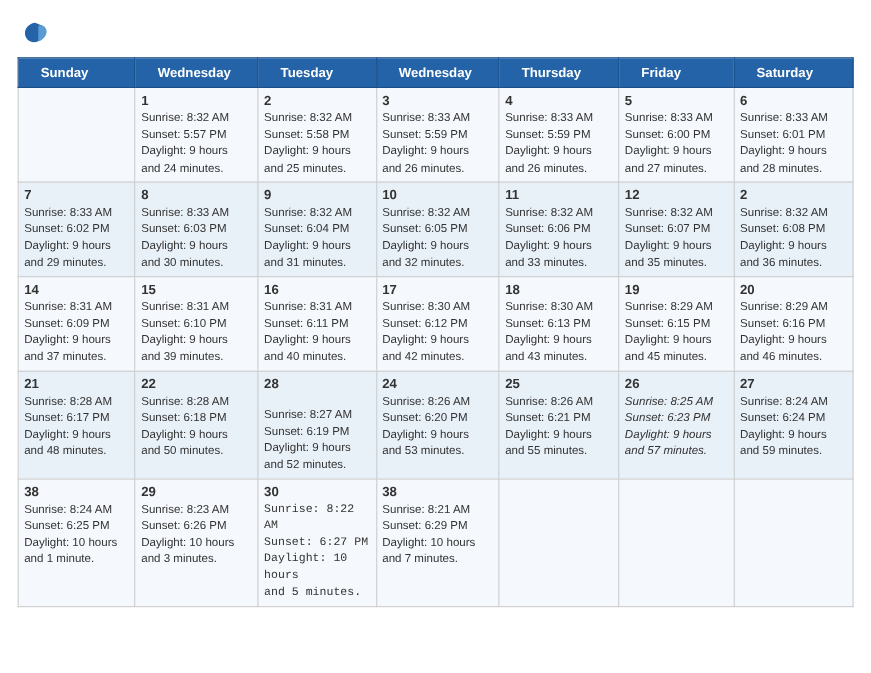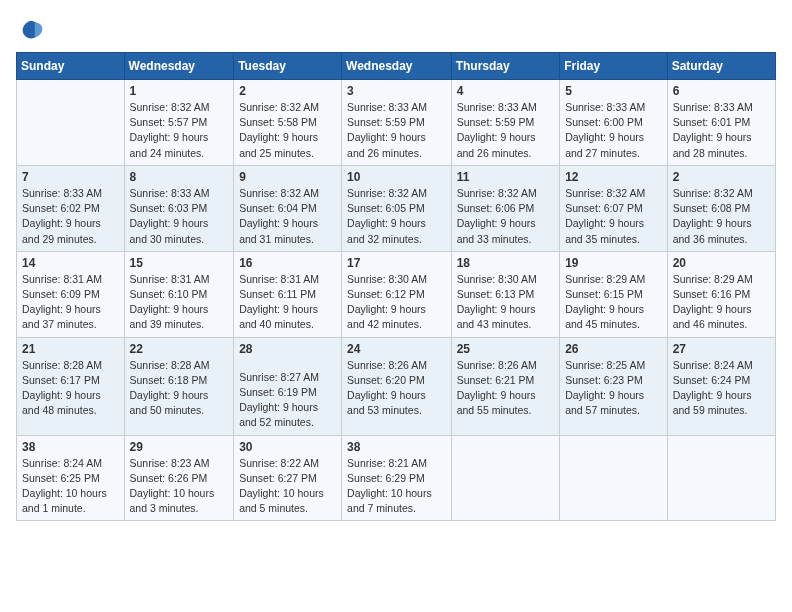--- a/index.html
+++ b/index.html
@@ -46,21 +46,21 @@
     }
     .calendar-table {
       width: 100%;
       border-collapse: collapse;
       margin-top: 8px;
       font-size: 11px;
     }
     .calendar-table thead th {
       background-color: #2563a8;
       color: #fff;
-      padding: 6px 4px;
+      padding: 6px 20px;
       text-align: left;
       font-size: 12px;
       font-weight: 600;
       border: 1px solid #1a4f8a;
     }
     .calendar-table tbody td {
       border: 1px solid #ccc;
       padding: 4px 5px;
       vertical-align: top;
       width: 113px;
@@ -301,21 +301,21 @@
         </td>
         <td>
           <span class="day-number">25</span>
           <div class="day-info" style="white-space: pre-line;">Sunrise: 8:26 AM
 Sunset: 6:21 PM
 Daylight: 9 hours
 and 55 minutes.</div>
         </td>
         <td>
           <span class="day-number">26</span>
-          <div class="day-info" style="white-space: pre-line;">Sunrise: 8:25 AM
+          <div class="day-info" style="white-space: pre-line; font-style: italic;">Sunrise: 8:25 AM
 Sunset: 6:23 PM
 Daylight: 9 hours
 and 57 minutes.</div>
         </td>
         <td>
           <span class="day-number">27</span>
           <div class="day-info" style="white-space: pre-line;">Sunrise: 8:24 AM
 Sunset: 6:24 PM
 Daylight: 9 hours
 and 59 minutes.</div>
@@ -331,21 +331,21 @@
         </td>
         <td>
           <span class="day-number">29</span>
           <div class="day-info" style="white-space: pre-line;">Sunrise: 8:23 AM
 Sunset: 6:26 PM
 Daylight: 10 hours
 and 3 minutes.</div>
         </td>
         <td>
           <span class="day-number">30</span>
-          <div class="day-info" style="white-space: pre-line;">Sunrise: 8:22 AM
+          <div class="day-info" style="white-space: pre-line; font-family: Liberation Mono, monospace;">Sunrise: 8:22 AM
 Sunset: 6:27 PM
 Daylight: 10 hours
 and 5 minutes.</div>
         </td>
         <td>
           <span class="day-number">38</span>
           <div class="day-info" style="white-space: pre-line;">Sunrise: 8:21 AM
 Sunset: 6:29 PM
 Daylight: 10 hours
 and 7 minutes.</div>

